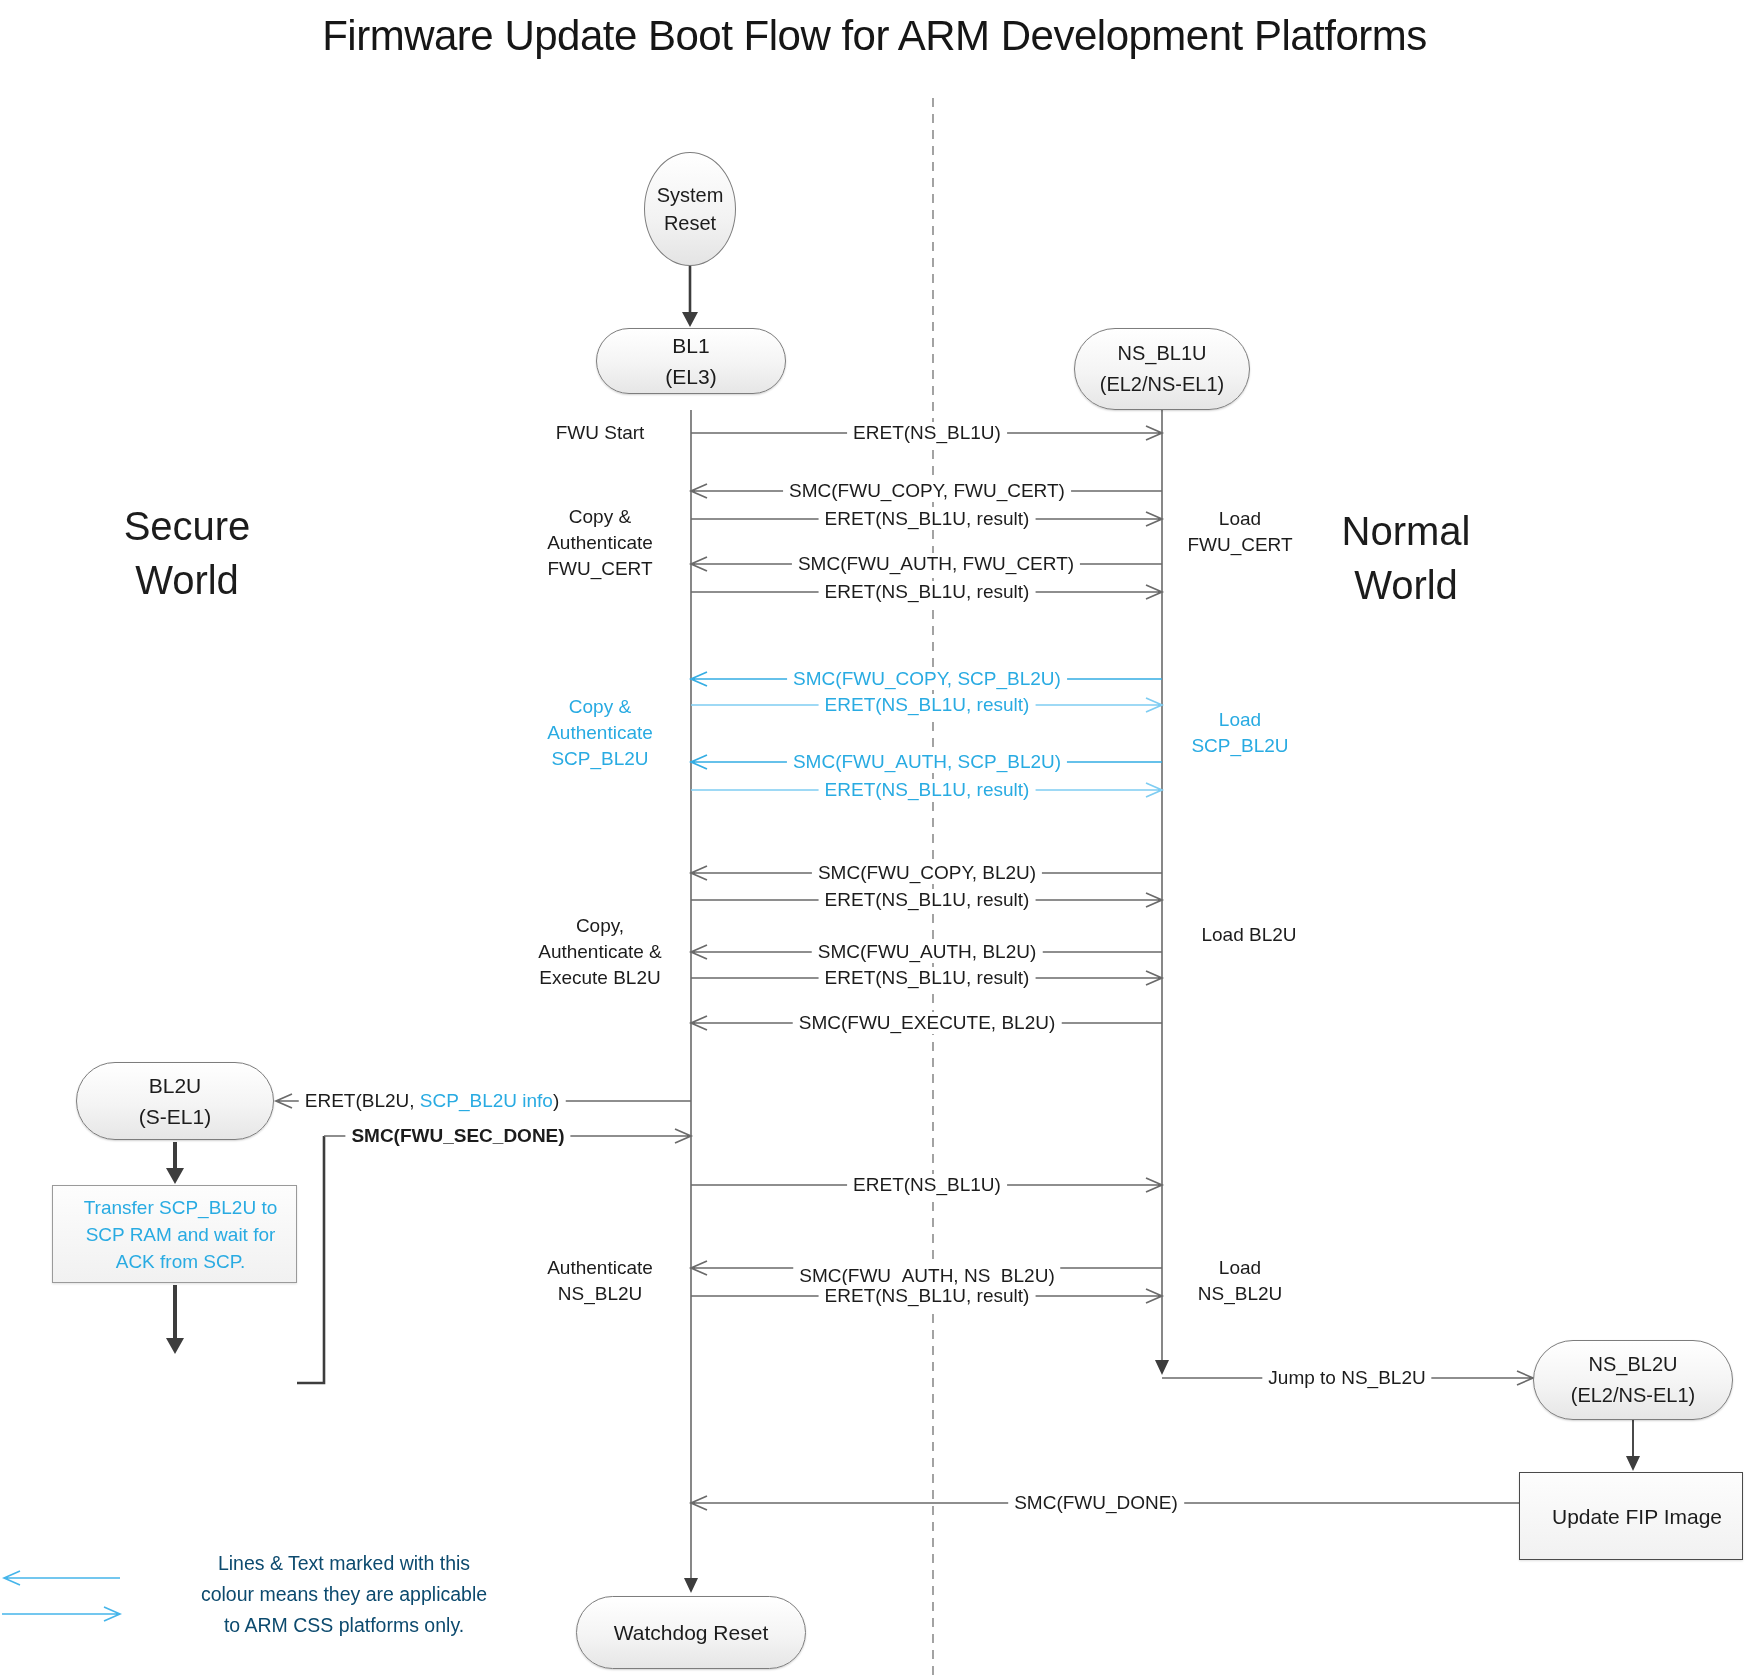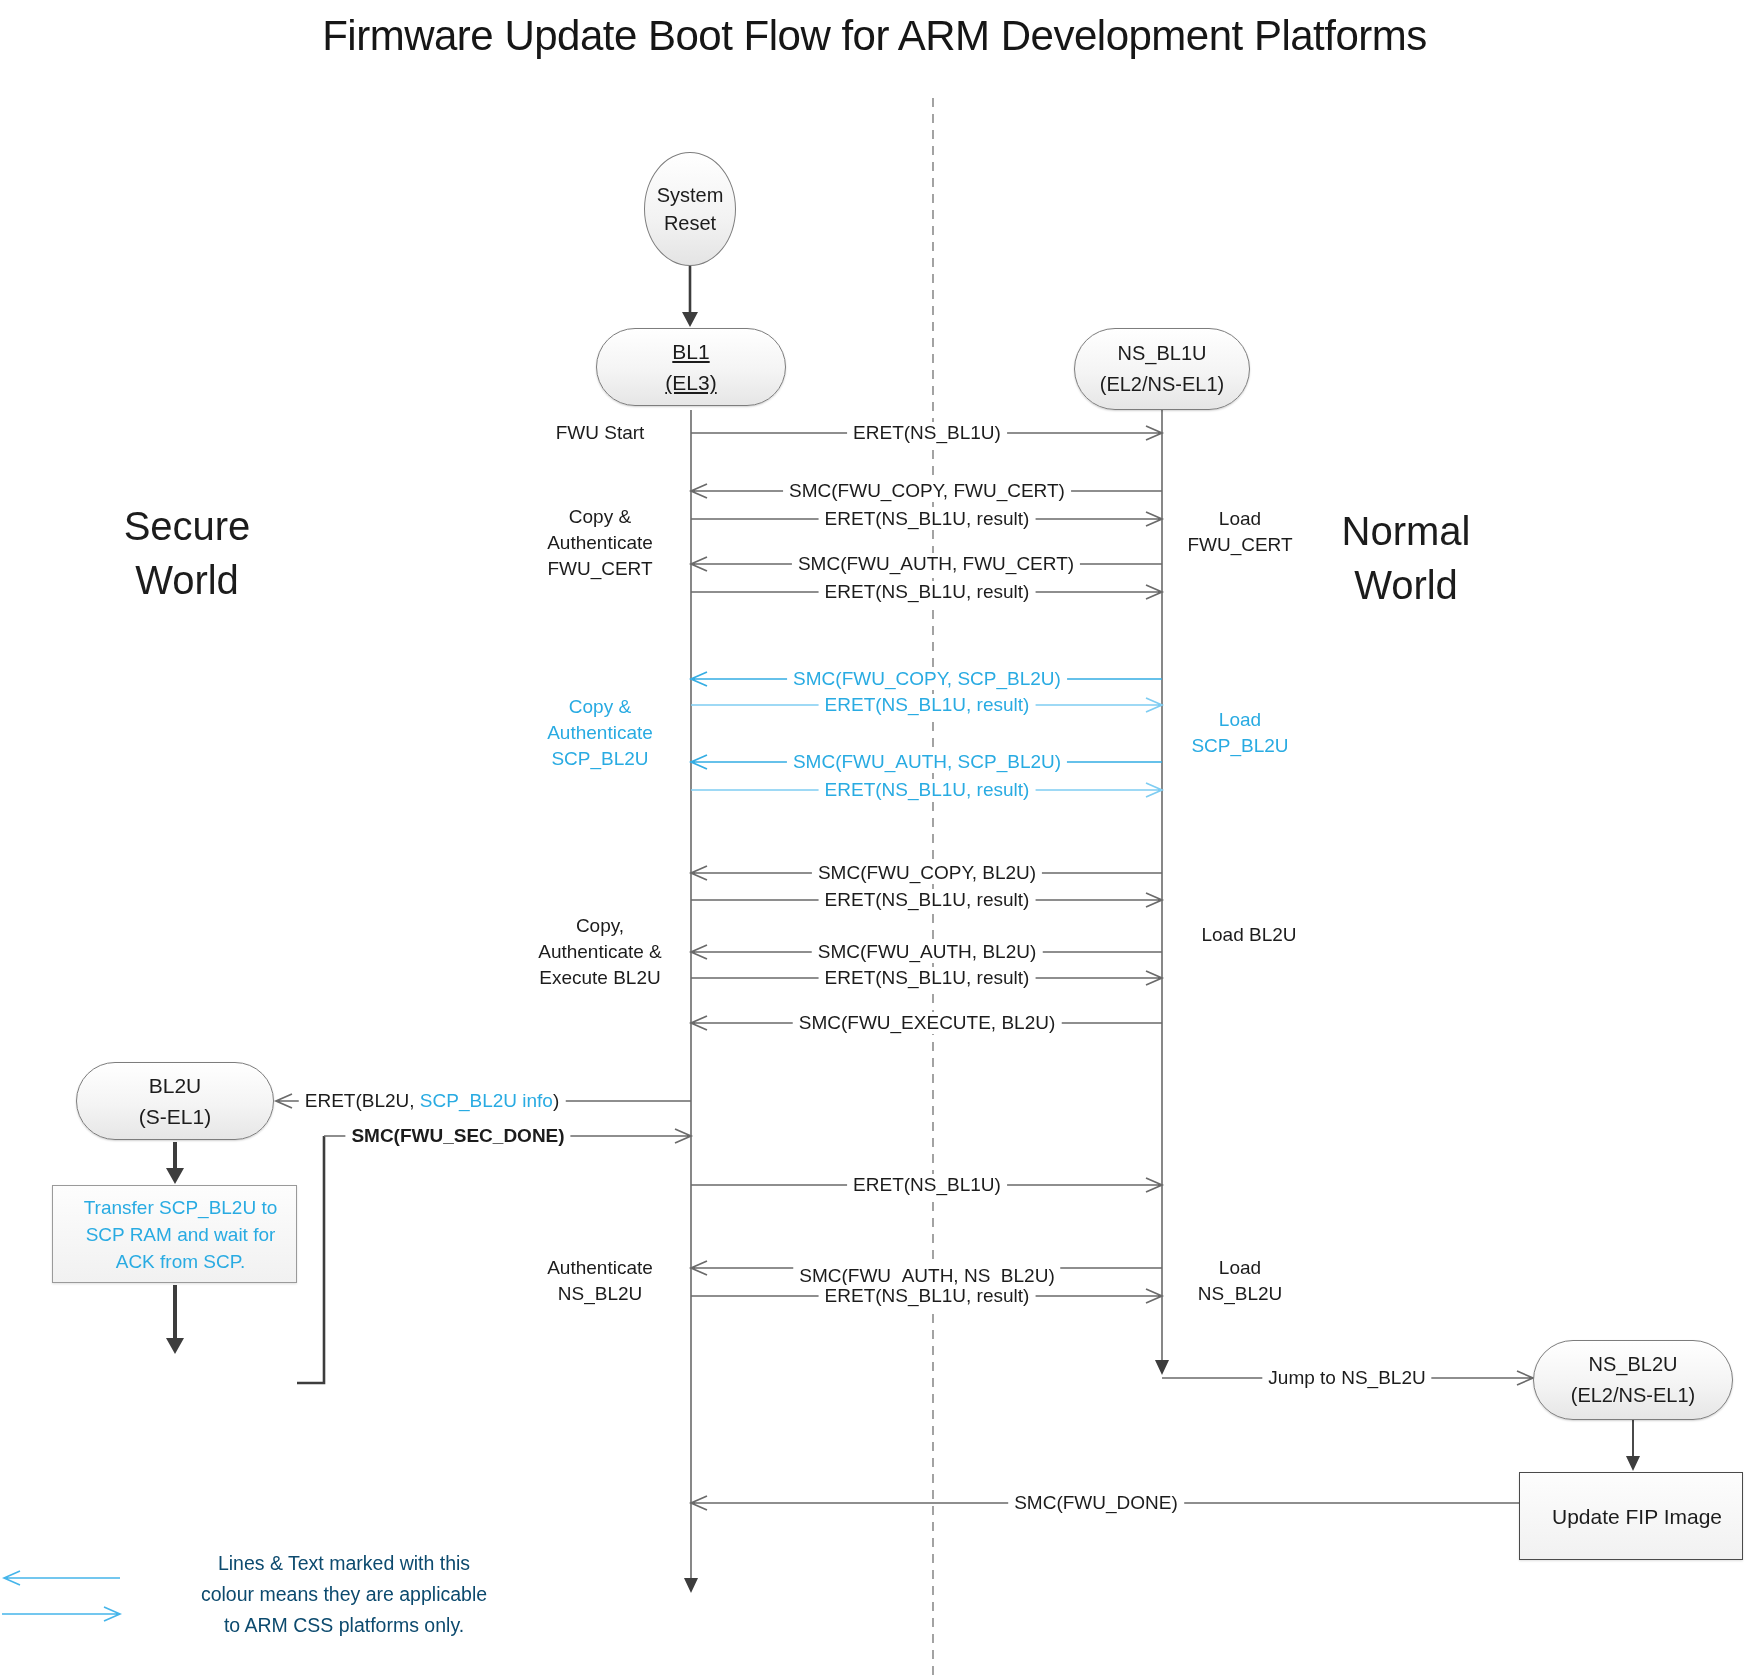--- a/index.html
+++ b/index.html
@@ -120,21 +120,21 @@
   <div class="title">Firmware Update Boot Flow for ARM Development Platforms</div>
   <div class="world pre" style="left:187px;top:553px;">Secure
 World</div>
   <div class="world pre" style="left:1406px;top:558px;">Normal
 World</div>
 
   <div class="node ellipse" style="left:644px;top:152px;width:92px;height:114px;">
     <span class="pre">System
 Reset</span>
   </div>
-  <div class="node pill" style="left:596px;top:328px;width:190px;height:78px;text-decoration:underline;">
+  <div class="node pill" style="left:596px;top:328px;width:190px;height:66px;">
     <span class="pre">BL1
 (EL3)</span>
   </div>
   <div class="node pill" style="left:1074px;top:328px;width:176px;height:82px;font-size:20px;">
     <span class="pre">NS_BL1U
 (EL2/NS-EL1)</span>
   </div>
   <div class="node pill" style="left:76px;top:1062px;width:198px;height:78px;">
     <span class="pre">BL2U
 (S-EL1)</span>
@@ -143,20 +143,23 @@
     <span class="pre blue">Transfer SCP_BL2U to
 SCP RAM and wait for
 ACK from SCP.</span>
   </div>
   <div class="node pill" style="left:1533px;top:1340px;width:200px;height:80px;font-size:20px;">
     <span class="pre">NS_BL2U
 (EL2/NS-EL1)</span>
   </div>
   <div class="node rect dark" style="left:1519px;top:1472px;width:224px;height:88px;">
     <span>Update FIP Image</span>
+  </div>
+  <div class="node pill" style="left:576px;top:1596px;width:230px;height:73px;">
+    <span>Watchdog Reset</span>
   </div>
 
   <div class="msg" style="left:927px;top:433px;">ERET(NS_BL1U)</div>
   <div class="msg" style="left:927px;top:491px;">SMC(FWU_COPY, FWU_CERT)</div>
   <div class="msg" style="left:927px;top:519px;">ERET(NS_BL1U, result)</div>
   <div class="msg" style="left:927px;top:564px;margin-left:9px;">SMC(FWU_AUTH, FWU_CERT)</div>
   <div class="msg" style="left:927px;top:592px;">ERET(NS_BL1U, result)</div>
 
   <div class="msg blue" style="left:927px;top:679px;">SMC(FWU_COPY, SCP_BL2U)</div>
   <div class="msg blue" style="left:927px;top:705px;">ERET(NS_BL1U, result)</div>

